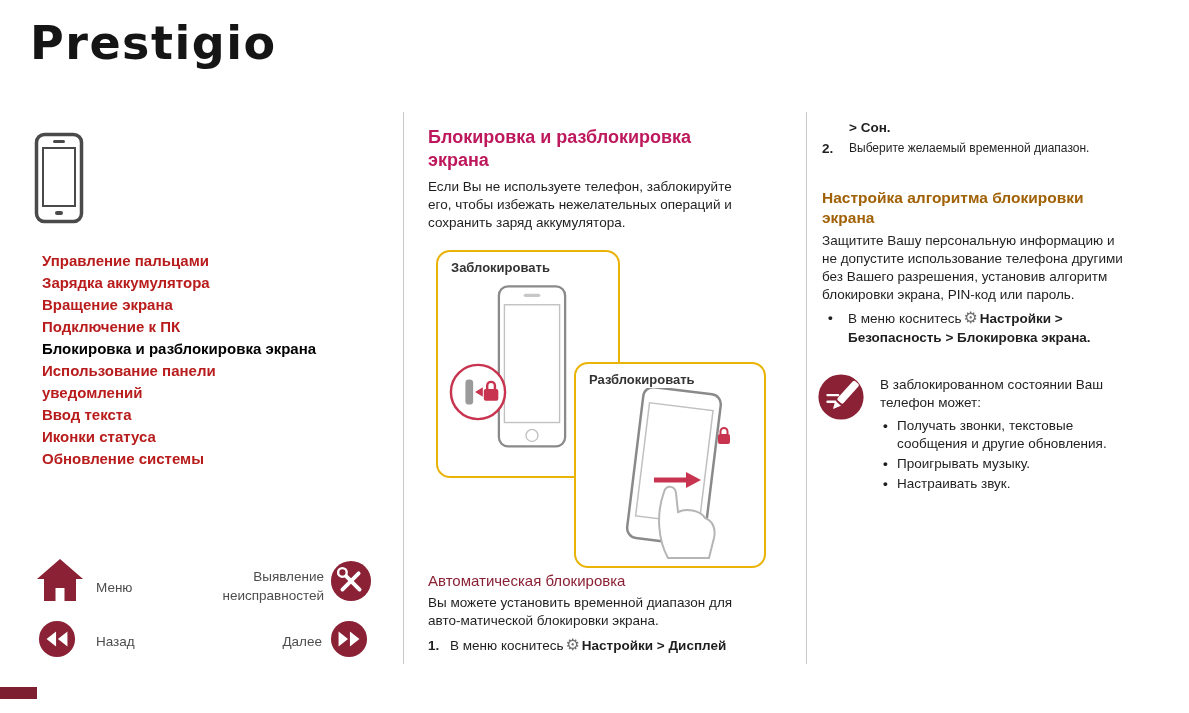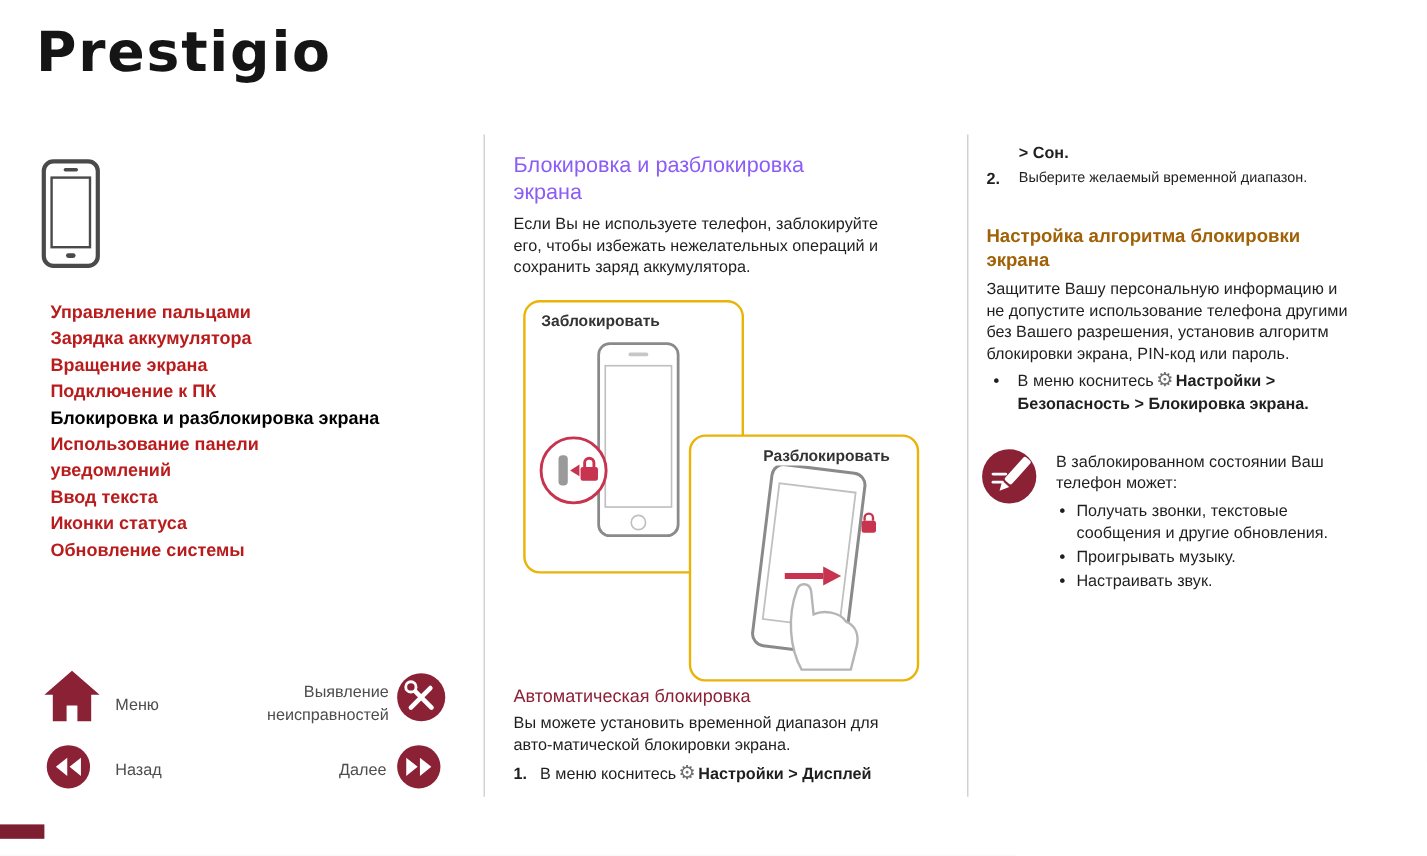--- a/index.html
+++ b/index.html
@@ -26,28 +26,28 @@
 
   .footer-label { position:absolute; font-size:13.5px; color:#4d4d4d; }
   .icon-btn { position:absolute; cursor:pointer; }
   .ts-label { left:200px; top:567px; width:124px; text-align:right; white-space:pre-line; line-height:19px; }
 
   .corner-strip { position:absolute; left:0; top:687px; width:37px; height:12px; background:#7d1f30; }
 
   
   .m-title {
     position:absolute; left:428px; top:126px; width:330px;
-    font-size:18px; font-weight:normal; color:#8b5cf6; line-height:23px; white-space:pre-line;
+    font-size:18px; font-weight:bold; color:#be185d; line-height:23px; white-space:pre-line;
   }
   .m-intro { position:absolute; left:428px; top:178px; width:360px; font-size:13.5px; line-height:18px; white-space:pre-line; }
 
   .figure { position:absolute; left:436px; top:250px; width:336px; height:320px; }
   .fig-box { position:absolute; border:2px solid #eab308; border-radius:14px; background:#ffffff; }
   .box1 { left:0; top:0; width:184px; height:228px; }
-  .box2 { left:138px; top:112px; width:192px; height:206px;padding-left:47px; }
+  .box2 { left:138px; top:112px; width:192px; height:206px; }
   .fig-label { font-size:13px; font-weight:bold; color:#333333; padding:8px 0 0 13px; }
   .box1 svg.phone1 { position:absolute; left:48px; top:30px; }
   .magnifier { position:absolute; left:10px; top:110px; }
   .box2 svg.phone2 { position:absolute; left:6px; top:24px; }
 
   .m-auto-title { position:absolute; left:428px; top:572px; font-size:15px; font-weight:normal; color:#8b2135; }
   .m-auto-body { position:absolute; left:428px; top:594px; width:360px; font-size:13.5px; line-height:18px; white-space:pre-line; }
   .m-step { position:absolute; left:428px; top:636px; width:370px; font-size:13.5px; line-height:18px; }
   .step-num { display:inline-block; width:22px; font-weight:bold; }
   .gear { color:#6e6e6e; font-size:16px; padding:0 2px; }

